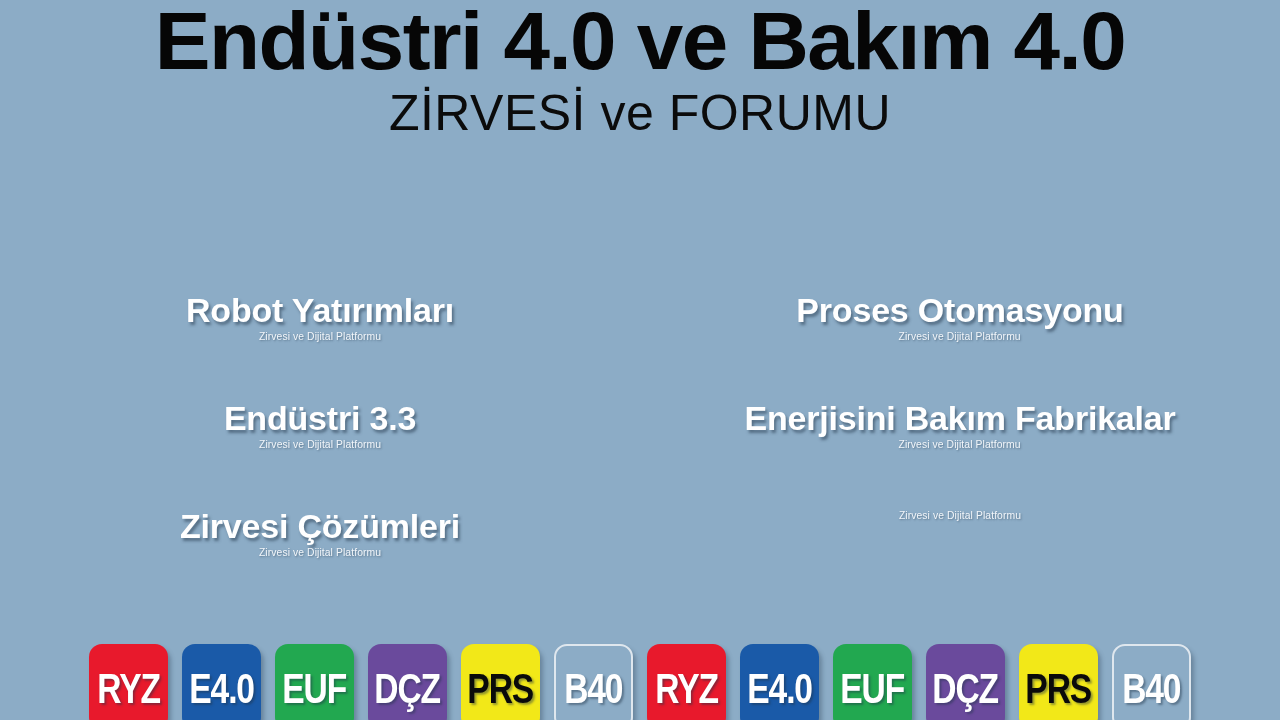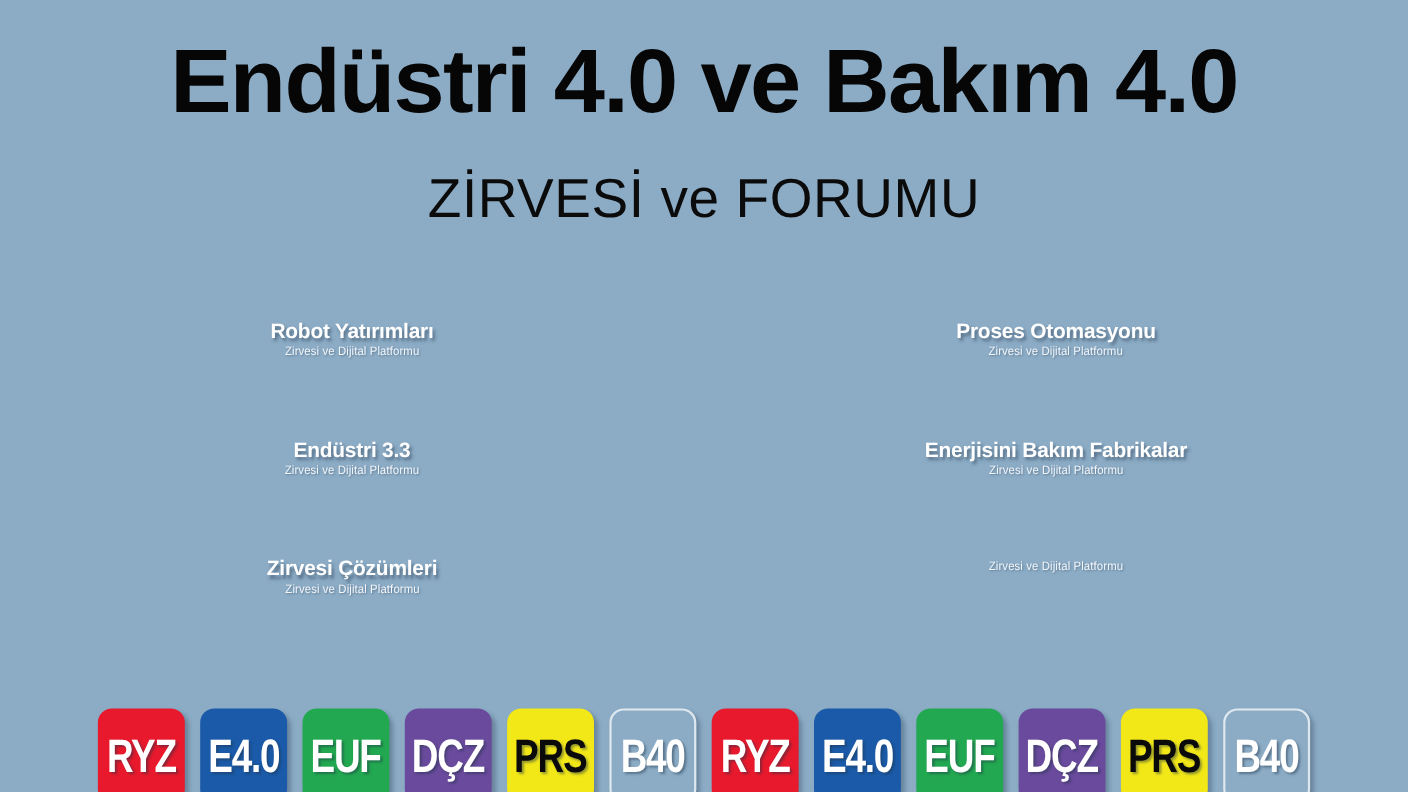--- a/index.html
+++ b/index.html
@@ -4,34 +4,34 @@
 <style>
   * { margin:0; padding:0; box-sizing:border-box; }
   html, body {
     width:1280px; height:720px;
     overflow:hidden;
     font-family:"Liberation Sans", sans-serif;
   }
   body { background:#8CACC6; position:relative; }
 
   
-  .header { width:100%; text-align:center; padding-top:34px; }
+  .header { width:100%; text-align:center; }
 
   .main-title {
     font-size:82px;
     font-weight:bold;
     color:#060606;
     letter-spacing:-1.5px;
     line-height:1.0;
     white-space:nowrap;
     transform:scaleX(1.02);
   }
 
   .sub-title {
-    margin-top:39px;
+    margin-top:6px;
     font-size:50px;
     font-weight:400;
     color:#0b0b0b;
     letter-spacing:0.5px;
     line-height:1.0;
     white-space:nowrap;
   }
   .sub-title .lower { text-transform:none; }
 
   
@@ -44,21 +44,21 @@
   }
   .col { width:50%; display:flex; flex-direction:column; }
   .col-left  { align-items:center; }
   .col-right { align-items:center; }
 
   .event {
     text-align:center;
     height:108px;
   }
   .event-name {
-    font-size:19px;
+    font-size:34px;
     font-weight:bold;
     color:#ffffff;
     line-height:1.1;
     letter-spacing:-0.2px;
     white-space:nowrap;
     text-shadow:2px 3px 3px rgba(40,60,80,0.55);
   }
   .event-sub {
     margin-top:1px;
     font-size:11px;

